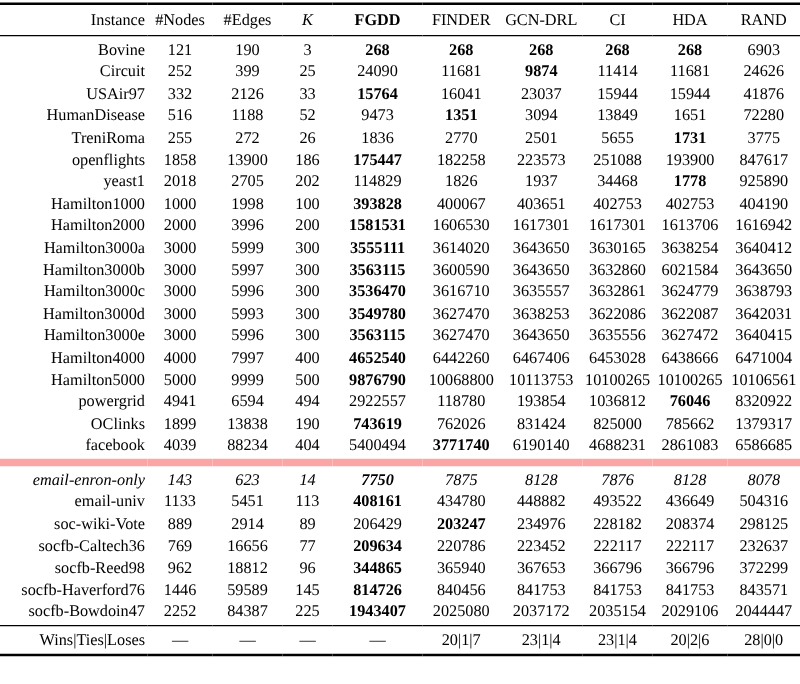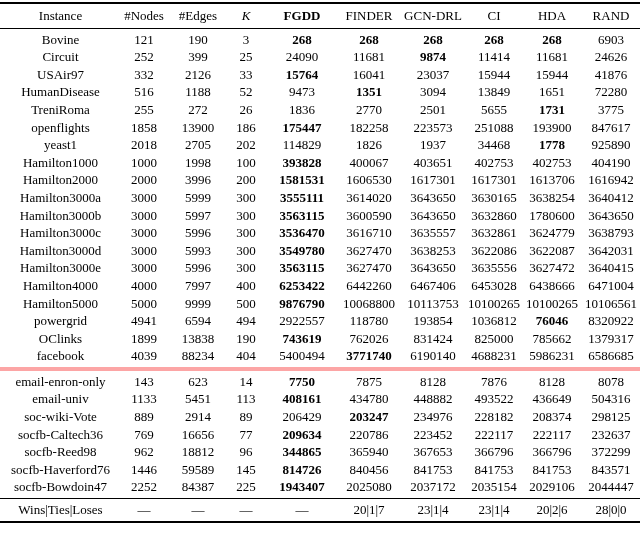--- a/index.html
+++ b/index.html
@@ -23,26 +23,26 @@
     line-height: 15.6px;
     white-space: nowrap;
     overflow: hidden;
     font-weight: 400;
   }
   thead th { padding-top: 4px; padding-bottom: 4px; }
   thead tr { border-bottom: 1px solid #000; }
   #group-1 tr:first-child td { padding-top: 3px; }
   #group-1 tr:last-child td { padding-bottom: 3px; margin-top: 20px; }
   #group-2 tr { border-top: none; }
-  #group-2 tr:first-child { border-top: 4px solid #fca5a5; }
+  #group-2 tr:first-child { border-top: 6px solid #fca5a5; font-style: italic; }
   #group-2 tr:first-child td { padding-top: 3px; }
   #group-2 tr:last-child td { padding-bottom: 3px; margin-left: 12px; }
   #summary tr { border-top: 1px solid #000; }
   #summary td { padding-top: 3px; padding-bottom: 3px; }
-  .left { text-align: center; padding-left: 5px; }
+  .left { text-align: right; padding-left: 5px; }
   .center { text-align: center; }
   .b { font-weight: 700; }
   .i { font-style: italic; }
 </style>
 </head>
 <body>
 
 <table>
   <colgroup>
     <col style="width:118px">
@@ -193,21 +193,21 @@
       </tr>
       <tr>
         <td class="left">Hamilton3000b</td>
         <td class="center">3000</td>
         <td class="center">5997</td>
         <td class="center">300</td>
         <td class="center b">3563115</td>
         <td class="center">3600590</td>
         <td class="center">3643650</td>
         <td class="center">3632860</td>
-        <td class="center">1780600</td>
+        <td class="center">6021584</td>
         <td class="center">3643650</td>
       </tr>
       <tr>
         <td class="left">Hamilton3000c</td>
         <td class="center">3000</td>
         <td class="center">5996</td>
         <td class="center">300</td>
         <td class="center b">3536470</td>
         <td class="center">3616710</td>
         <td class="center">3635557</td>
@@ -237,21 +237,21 @@
         <td class="center">3643650</td>
         <td class="center">3635556</td>
         <td class="center">3627472</td>
         <td class="center">3640415</td>
       </tr>
       <tr>
         <td class="left">Hamilton4000</td>
         <td class="center">4000</td>
         <td class="center">7997</td>
         <td class="center">400</td>
-        <td class="center b">6253422</td>
+        <td class="center b">4652540</td>
         <td class="center">6442260</td>
         <td class="center">6467406</td>
         <td class="center">6453028</td>
         <td class="center">6438666</td>
         <td class="center">6471004</td>
       </tr>
       <tr>
         <td class="left">Hamilton5000</td>
         <td class="center">5000</td>
         <td class="center">9999</td>
@@ -289,21 +289,21 @@
       </tr>
       <tr>
         <td class="left">facebook</td>
         <td class="center">4039</td>
         <td class="center">88234</td>
         <td class="center">404</td>
         <td class="center">5400494</td>
         <td class="center b">3771740</td>
         <td class="center">6190140</td>
         <td class="center">4688231</td>
-        <td class="center">5986231</td>
+        <td class="center">2861083</td>
         <td class="center">6586685</td>
       </tr>
     </tbody>
   <tbody id="group-2">
       <tr>
         <td class="left">email-enron-only</td>
         <td class="center">143</td>
         <td class="center">623</td>
         <td class="center">14</td>
         <td class="center b">7750</td>

